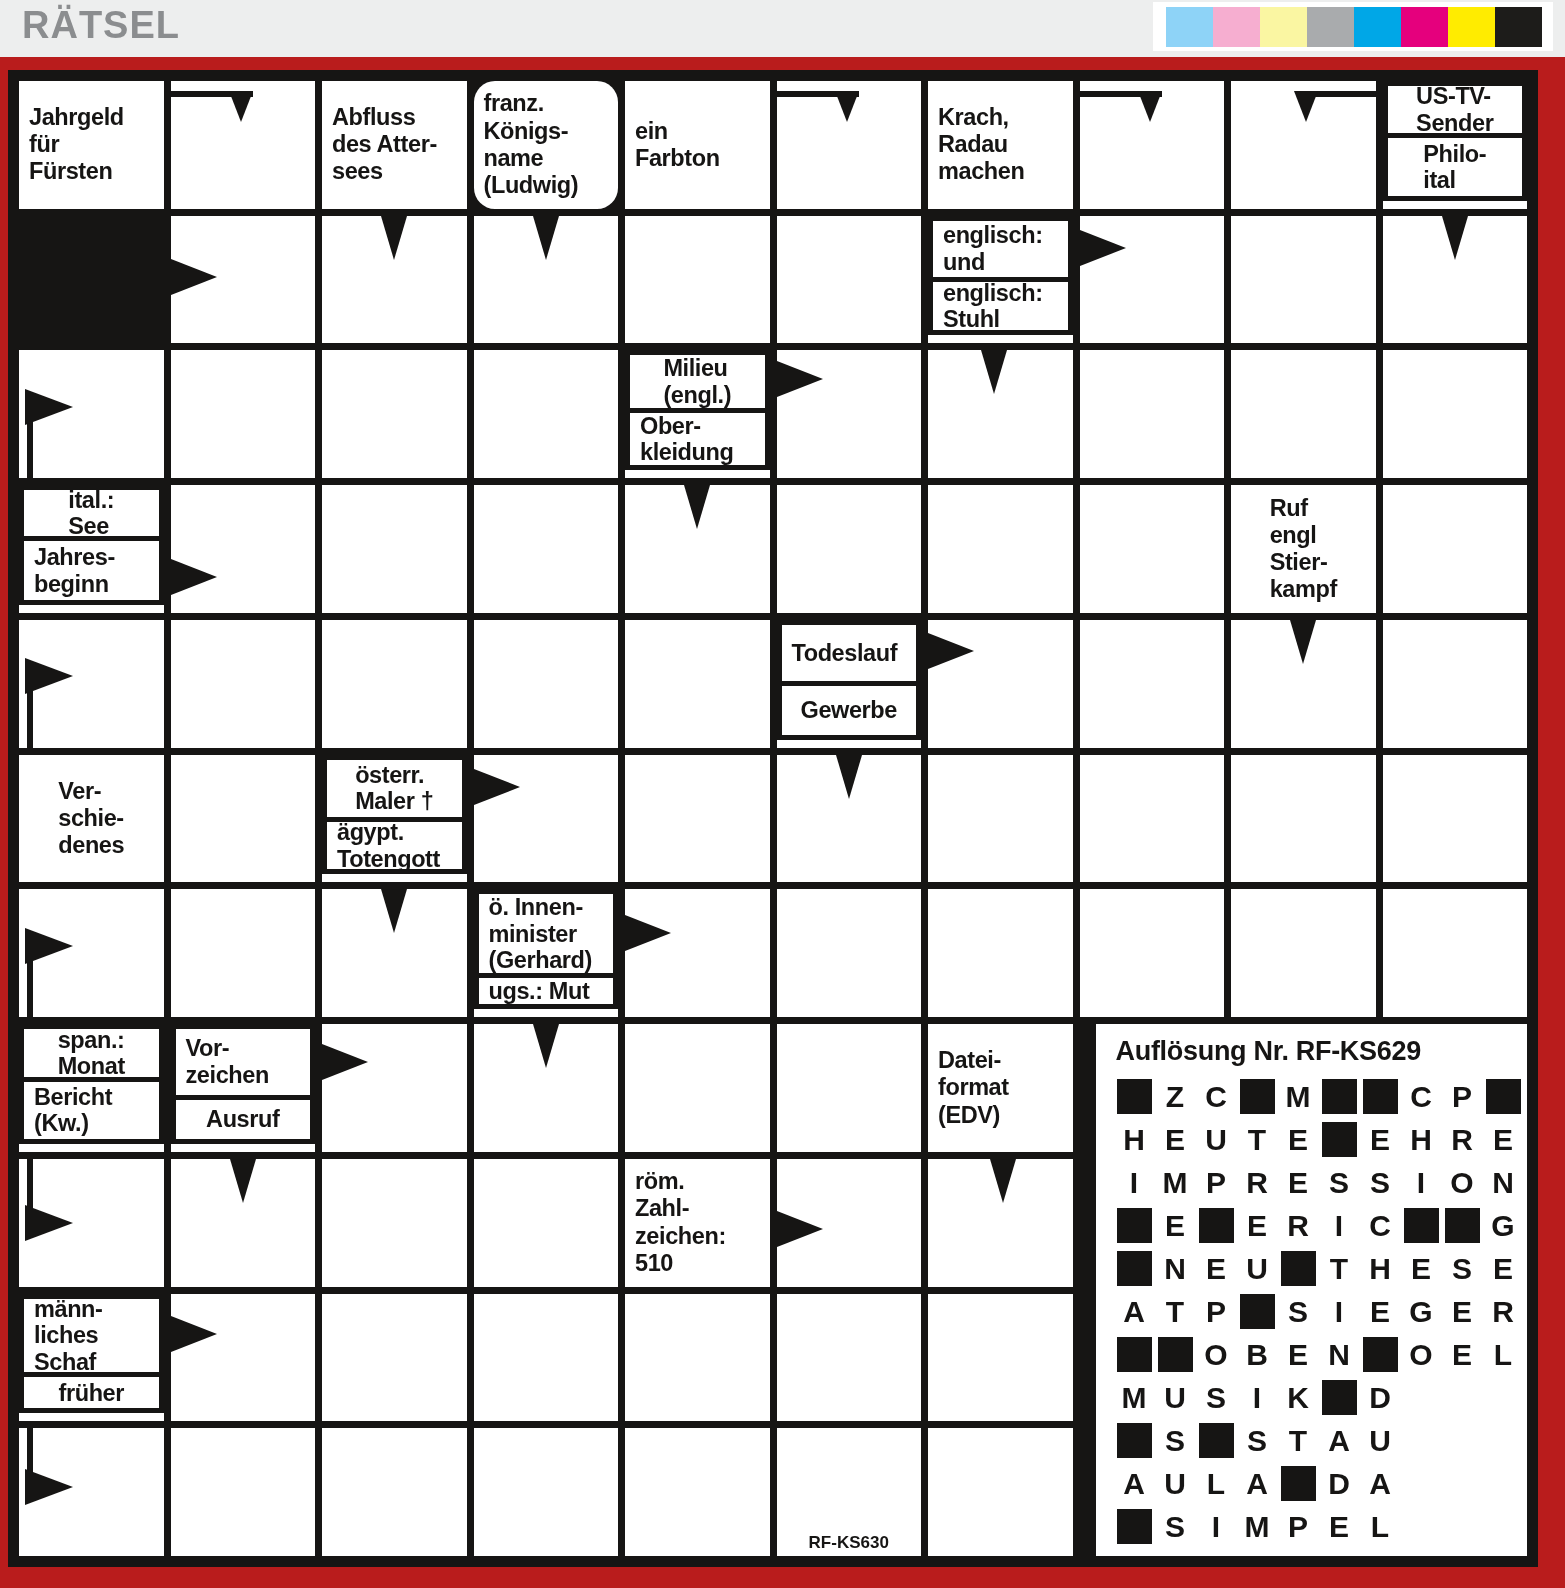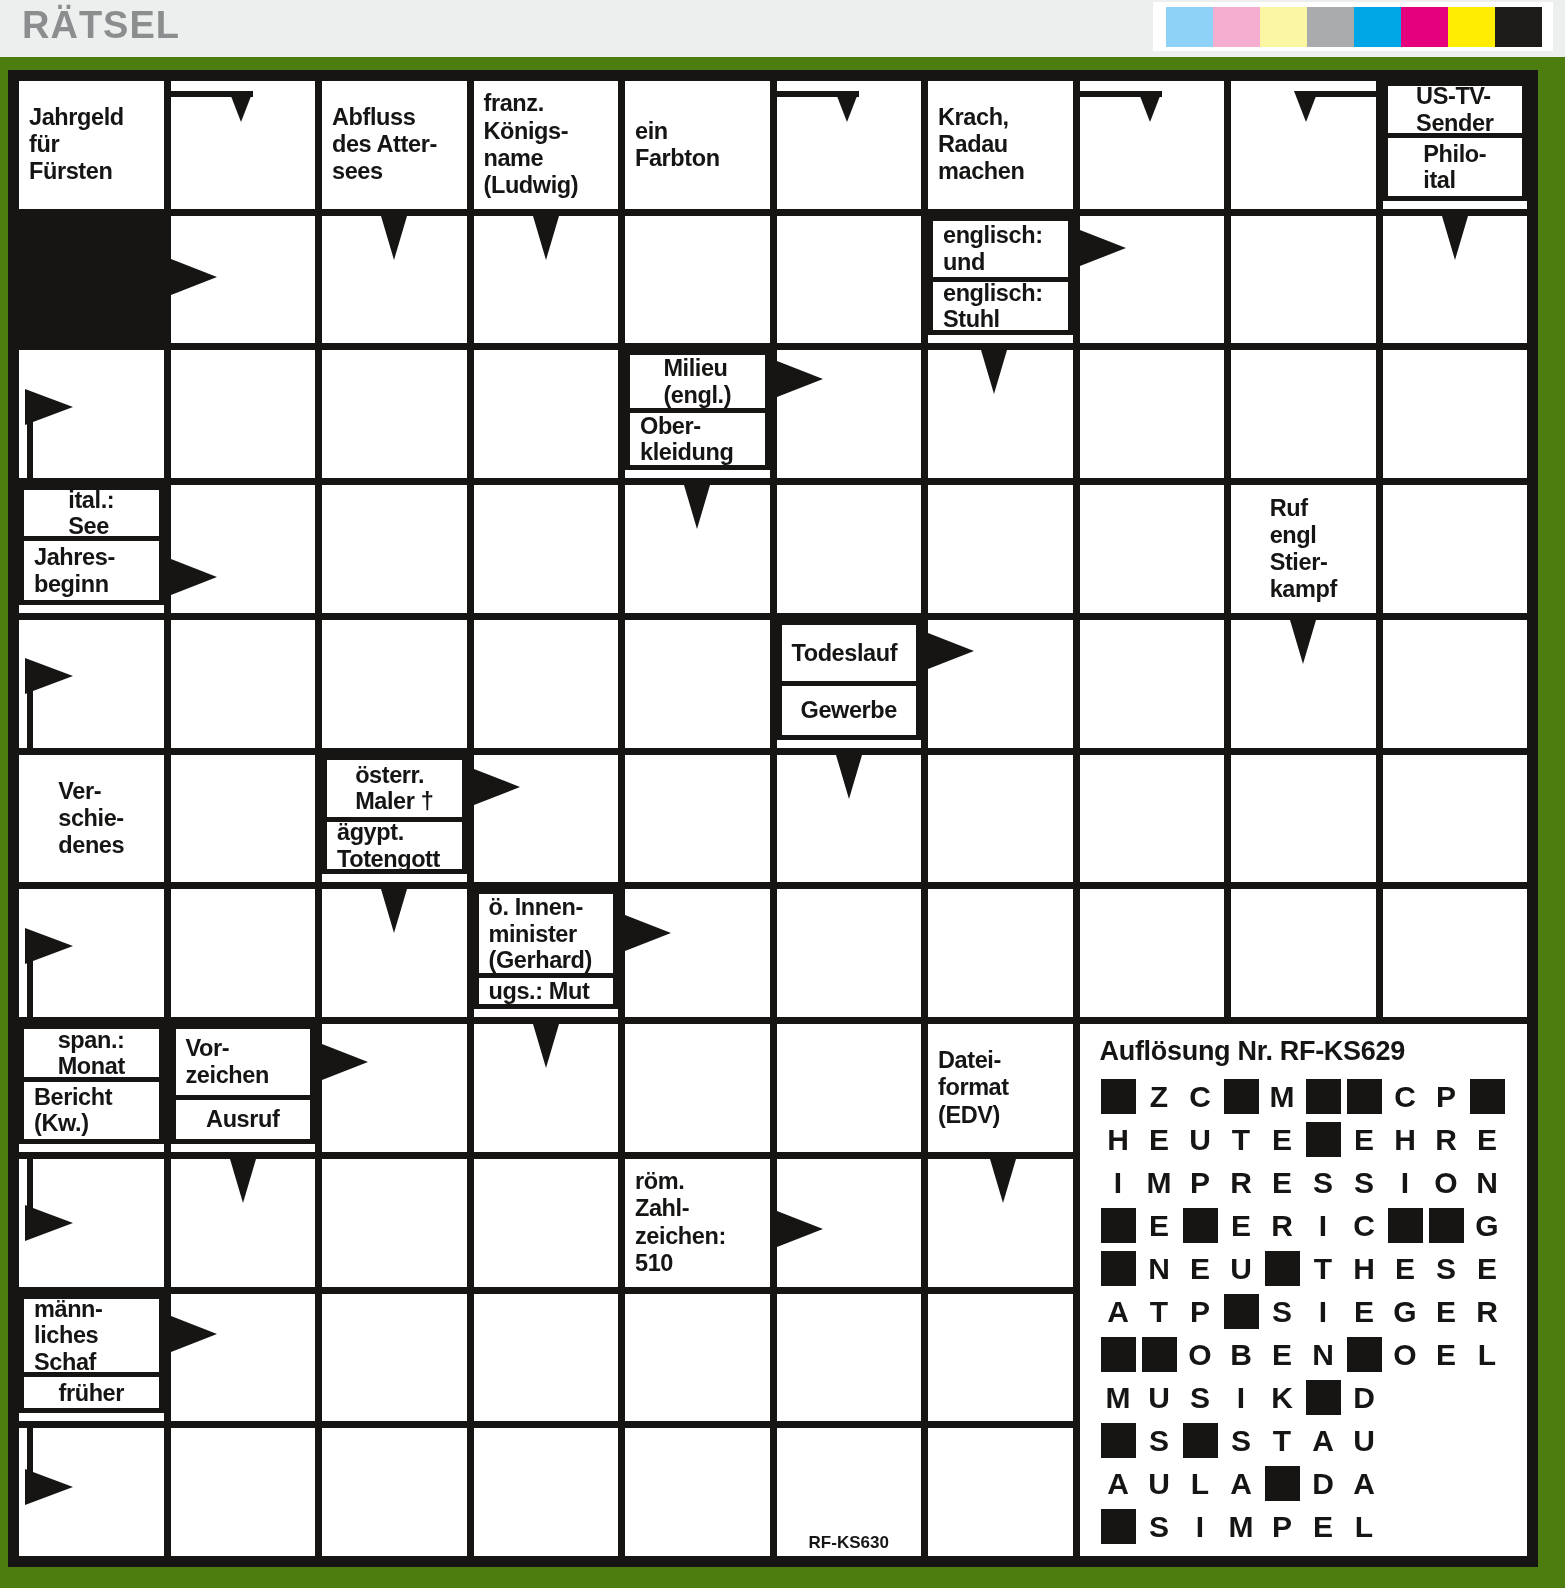--- a/index.html
+++ b/index.html
@@ -1,16 +1,16 @@
 <!DOCTYPE html>
 <html><head>
 <meta charset="utf-8">
 <style>
   html,body{margin:0;padding:0;background:#fff;}
-  .screen{position:relative;width:1565px;height:1588px;background:#4d7c0f;overflow:hidden;
+  .screen{position:relative;width:1565px;height:1588px;background:#b91c1c;overflow:hidden;
           font-family:"Liberation Sans",sans-serif;color:#1a1a1a;}
   
   .header-bar{position:absolute;left:0;top:0;width:1565px;height:57px;background:#edeeee;}
   .page-title{position:absolute;left:22px;top:4px;font-size:38px;font-weight:700;
               letter-spacing:1px;color:#8b8d8f;}
   .colorbar{position:absolute;left:1153px;top:2px;width:400px;height:49px;background:#ffffff;
             display:flex;align-items:center;padding-left:13px;box-sizing:border-box;}
   .swatch{width:47px;height:40px;}
   
   .grid{position:absolute;left:8px;top:70px;width:1530px;height:1497px;box-sizing:border-box;
@@ -34,21 +34,21 @@
            border-top:44px solid #161514;top:0;}
   .ar-right{width:0;height:0;border-top:18px solid transparent;border-bottom:18px solid transparent;
             border-left:46px solid #161514;left:0;}
   .ar-hline{height:6px;background:#161514;top:10px;}
   .ar-elbow-head{width:0;height:0;border-left:12px solid transparent;border-right:12px solid transparent;
                  border-top:31px solid #161514;top:10px;}
   .ar-pole{left:8px;width:6px;background:#161514;}
   .ar-flag{width:0;height:0;border-top:18px solid transparent;border-bottom:18px solid transparent;
            border-left:48px solid #161514;left:6px;}
   
-  .solution-box{position:relative;background:#ffffff;overflow:hidden;}
+  .solution-box{position:relative;background:#ffffff;overflow:hidden;margin-left:16px;}
   .solution-title{margin:12px 0 0 20px;font-size:27px;font-weight:700;letter-spacing:-0.3px;color:#161514;}
   .solution-grid{margin:8px 0 0 18px;display:grid;grid-template-columns:repeat(10,41px);
                  grid-auto-rows:43px;}
   .sol-cell{display:flex;align-items:center;justify-content:center;
             font-size:30px;font-weight:700;color:#161514;}
   .sol-block{width:35px;height:35px;background:#161514;}
   
   .puzzle-id{position:absolute;bottom:3px;left:0;width:100%;text-align:center;
              font-size:17px;font-weight:700;color:#161514;}
 </style>
@@ -83,21 +83,21 @@
         <div class="ar ar-hline" style="left: 0px; width: 57%;"></div>
         <div class="ar ar-elbow-head" style="left: calc(57% - 24px);"></div>
       </div>
       <div class="cell" style="grid-area: 1 / 3;">
         <div class="clue-flex al-left">
           <span class="clue-text">Abfluss
 des Atter-
 sees</span>
         </div>
       </div>
-      <div class="cell" style="grid-area: 1 / 4;">
+      <div class="cell" style="grid-area: 1 / 4; border-radius: 21px;">
         <div class="clue-flex al-left">
           <span class="clue-text">franz.
 Königs-
 name
 (Ludwig)</span>
         </div>
       </div>
       <div class="cell" style="grid-area: 1 / 5;">
         <div class="clue-flex al-left">
           <span class="clue-text">ein

